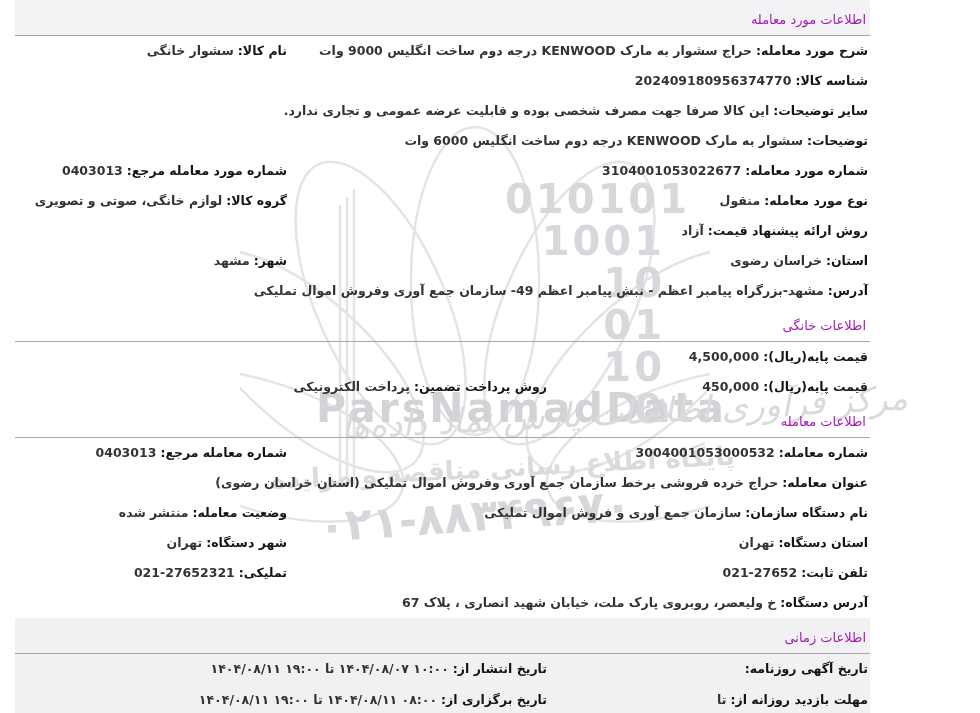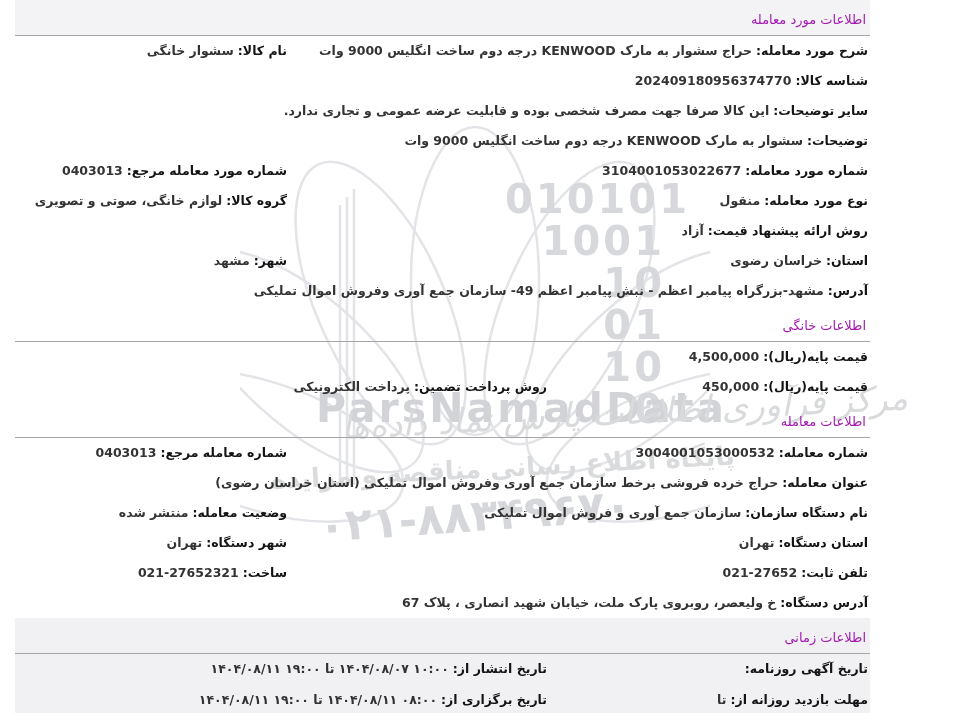--- a/index.html
+++ b/index.html
@@ -93,21 +93,21 @@
         <div class="cell c1"><span class="lbl">شرح مورد معامله</span><span class="val">حراج سشوار به مارک KENWOOD درجه دوم ساخت انگلیس 9000 وات</span></div>
         <div class="cell c2"><span class="lbl">نام کالا</span><span class="val">سشوار خانگی</span></div>
       </div>
       <div class="row">
         <div class="cell c1"><span class="lbl">شناسه کالا</span><span class="val">202409180956374770</span></div>
       </div>
       <div class="row">
         <div class="cell c1"><span class="lbl">سایر توضیحات</span><span class="val">این کالا صرفا جهت مصرف شخصی بوده و قابلیت عرضه عمومی و تجاری ندارد.</span></div>
       </div>
       <div class="row">
-        <div class="cell c1"><span class="lbl">توضیحات</span><span class="val">سشوار به مارک KENWOOD درجه دوم ساخت انگلیس 9000 وات</span></div>
+        <div class="cell c1"><span class="lbl">توضیحات</span><span class="val">سشوار به مارک KENWOOD درجه دوم ساخت انگلیس 6000 وات</span></div>
       </div>
       <div class="row">
         <div class="cell c1"><span class="lbl">شماره مورد معامله</span><span class="val">3104001053022677</span></div>
         <div class="cell c2"><span class="lbl">شماره مورد معامله مرجع</span><span class="val">0403013</span></div>
       </div>
       <div class="row">
         <div class="cell c1"><span class="lbl">نوع مورد معامله</span><span class="val">منقول</span></div>
         <div class="cell c2"><span class="lbl">گروه کالا</span><span class="val">لوازم خانگی، صوتی و تصویری</span></div>
       </div>
       <div class="row">
@@ -143,21 +143,21 @@
       <div class="row">
         <div class="cell c1"><span class="lbl">نام دستگاه سازمان</span><span class="val">سازمان جمع آوری و فروش اموال تملیکی</span></div>
         <div class="cell c2"><span class="lbl">وضعیت معامله</span><span class="val">منتشر شده</span></div>
       </div>
       <div class="row">
         <div class="cell c1"><span class="lbl">استان دستگاه</span><span class="val">تهران</span></div>
         <div class="cell c2"><span class="lbl">شهر دستگاه</span><span class="val">تهران</span></div>
       </div>
       <div class="row">
         <div class="cell c1"><span class="lbl">تلفن ثابت</span><span class="val">27652-021</span></div>
-        <div class="cell c2"><span class="lbl">ساخت</span><span class="val">27652321-021</span></div>
+        <div class="cell c2"><span class="lbl">تملیکی</span><span class="val">27652321-021</span></div>
       </div>
       <div class="row">
         <div class="cell c1"><span class="lbl">آدرس دستگاه</span><span class="val">خ ولیعصر، روبروی پارک ملت، خیابان شهید انصاری ، پلاک 67</span></div>
       </div>
     </div>
     <div class="sec cols-wide band-full last">
       <div class="sec-title">اطلاعات زمانی</div>
       <div class="row">
         <div class="cell c1"><span class="lbl">تاریخ آگهی روزنامه</span><span class="val"></span></div>
         <div class="cell c2"><span class="lbl">تاریخ انتشار از</span><span class="val">۱۰:۰۰ ۱۴۰۴/۰۸/۰۷ تا ۱۹:۰۰ ۱۴۰۴/۰۸/۱۱</span></div>

